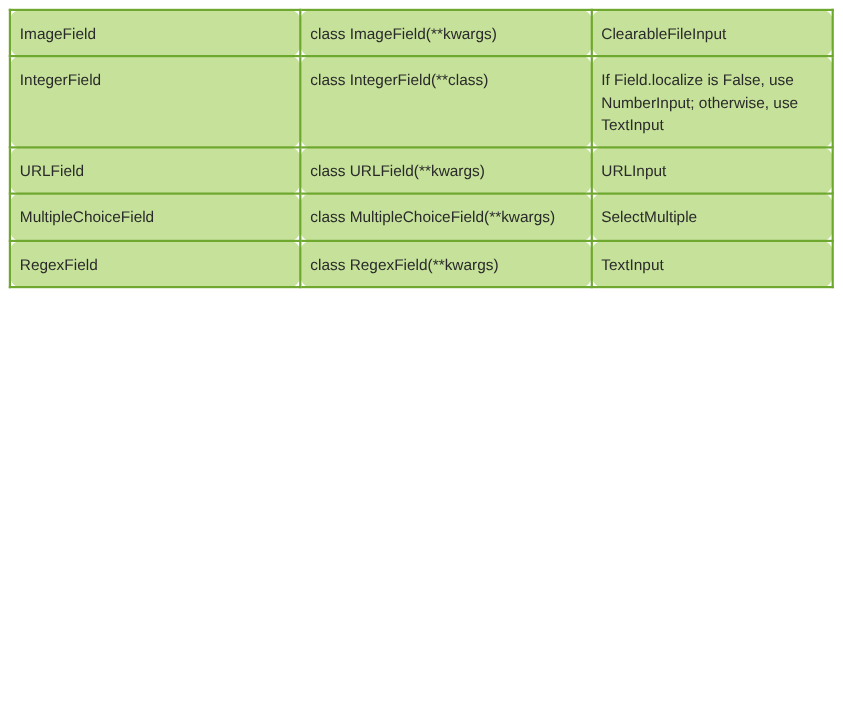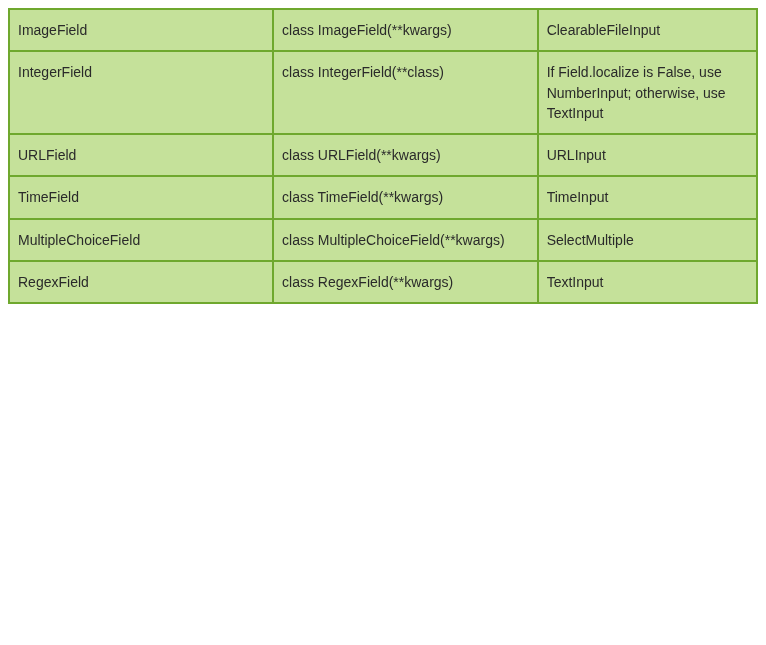--- a/index.html
+++ b/index.html
@@ -1,18 +1,19 @@
 <!DOCTYPE html>
 <html><head>
   <meta charset="utf-8">
   <style>
     * {
       box-sizing: border-box;
       margin: 0;
       padding: 0;
+      border-radius: 10px;
     }
     body {
       font-family: Arial, Helvetica, sans-serif;
       background: #ffffff;
       padding: 8px;
       font-size: 14px;
       color: #2a2a2a;
     }
     .table {
       width: 750px;
@@ -56,25 +57,20 @@
       <td>IntegerField</td>
       <td>class IntegerField(**class)</td>
       <td>If Field.localize is False, use NumberInput; otherwise, use TextInput</td>
     </tr>
     <tr>
       <td>URLField</td>
       <td>class URLField(**kwargs)</td>
       <td>URLInput</td>
     </tr>
     <tr>
-      <td>TimeField</td>
-      <td>class TimeField(**kwargs)</td>
-      <td>TimeInput</td>
-    </tr>
-    <tr>
       <td>MultipleChoiceField</td>
       <td>class MultipleChoiceField(**kwargs)</td>
       <td>SelectMultiple</td>
     </tr>
     <tr>
       <td>RegexField</td>
       <td>class RegexField(**kwargs)</td>
       <td>TextInput</td>
     </tr>
   </tbody>

